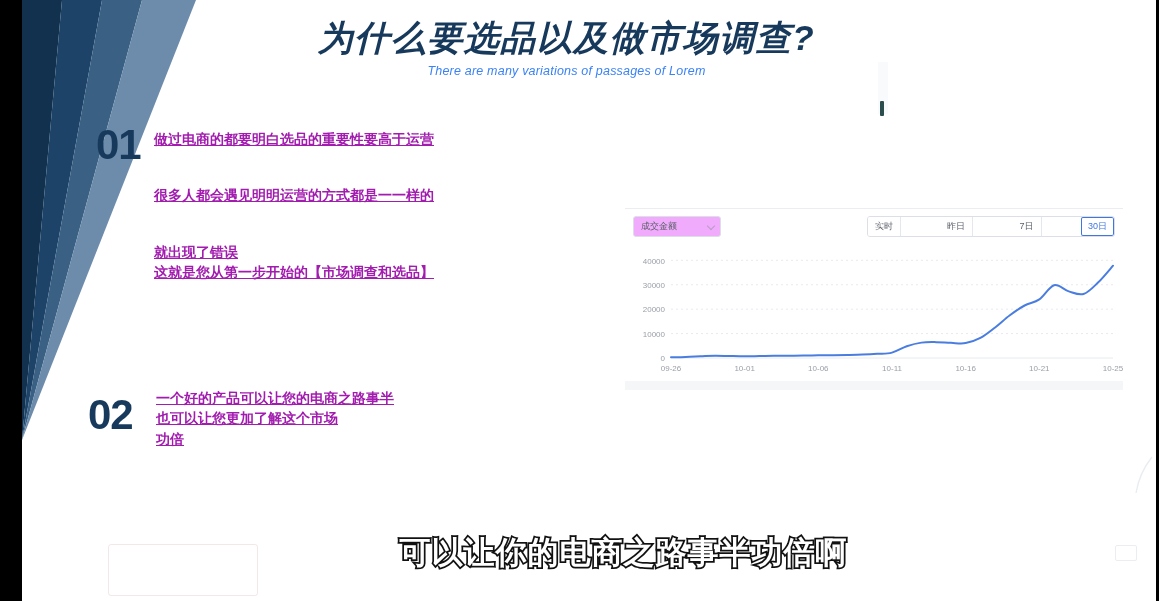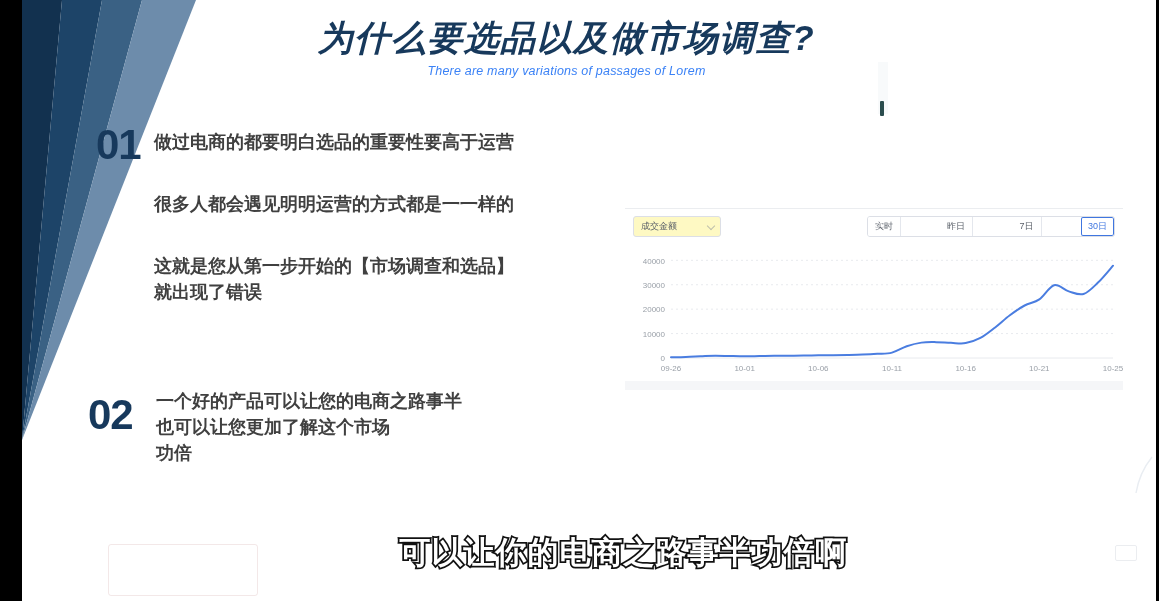--- a/index.html
+++ b/index.html
@@ -39,22 +39,22 @@
 
   
   .block { position:absolute; z-index:12; }
   .block-num {
     position:absolute; left:0; top:0;
     font-size: 42px; font-weight:700; color:#17395c;
     line-height:1; letter-spacing:-1px;
   }
   .block-body { position:absolute; }
   .body-line {
-    font-size: 18px; font-weight:700; color:#404040;
-    line-height: 1.45; white-space:nowrap;
+    font-size: 14px; font-weight:700; color:#a21caf;
+    line-height: 1.45; white-space:nowrap;text-decoration:underline;
   }
   .body-para { margin-bottom: 14px; }
   .body-para:last-child { margin-bottom:0; }
 
   #block01 { left:96px; top:124px; width:520px; height:190px; }
   #block01 .block-body { left:58px; top:5px; }
   #block01 .gap-a { height:22px; }
   #block01 .gap-b { height:22px; }
 
   #block02 { left:88px; top:388px; width:520px; height:100px; }
@@ -68,21 +68,21 @@
     border-top:1px solid #ebedf0;
     border-bottom:9px solid #f5f6f8;
   }
   .chart-toolbar {
     position:relative; height:34px; padding:6px 8px 0 8px;
   }
   .chart-select {
     position:absolute; left:8px; top:7px;
     width:88px; height:21px;
     border:1px solid #dcdfe6; border-radius:3px;
-    background:#fef9c3;
+    background:#f0abfc;
     display:flex; align-items:center; justify-content:space-between;
     padding:0 5px 0 7px;
   }
   .chart-select-label { font-size:9px; color:#5a6069; line-height:1; }
   .chev {
     width:7px; height:7px; position:relative; opacity:.55;
   }
   .chev::before {
     content:""; position:absolute; left:0; top:0px;
     width:5px; height:5px;
@@ -181,22 +181,22 @@
     <div class="block-body">
       <div class="body-para">
         <div class="body-line">做过电商的都要明白选品的重要性要高于运营</div>
       </div>
       <div class="gap-a"></div>
       <div class="body-para">
         <div class="body-line">很多人都会遇见明明运营的方式都是一一样的</div>
       </div>
       <div class="gap-b"></div>
       <div class="body-para">
+        <div class="body-line">就出现了错误</div>
         <div class="body-line">这就是您从第一步开始的【市场调查和选品】</div>
-        <div class="body-line">就出现了错误</div>
       </div>
     </div>
   </div>
 
   <div class="block" id="block02">
     <div class="block-num">02</div>
     <div class="block-body">
       <div class="body-para">
         <div class="body-line">一个好的产品可以让您的电商之路事半</div>
         <div class="body-line">也可以让您更加了解这个市场</div>

